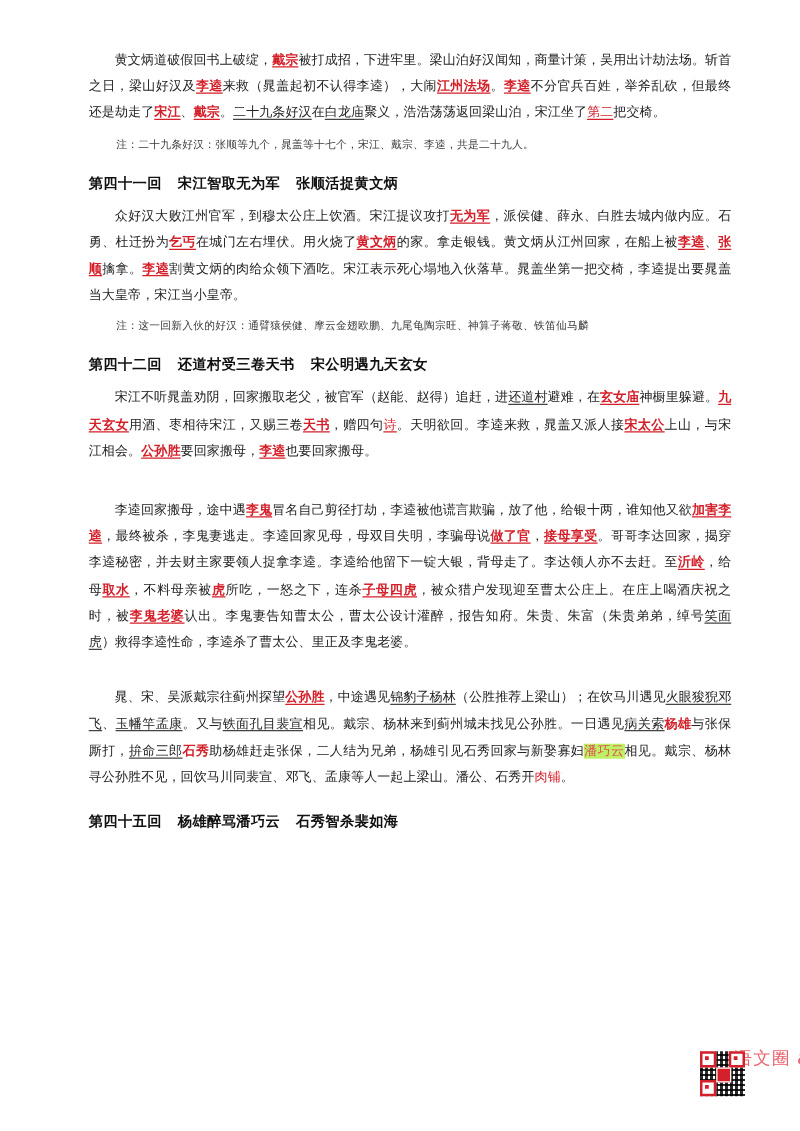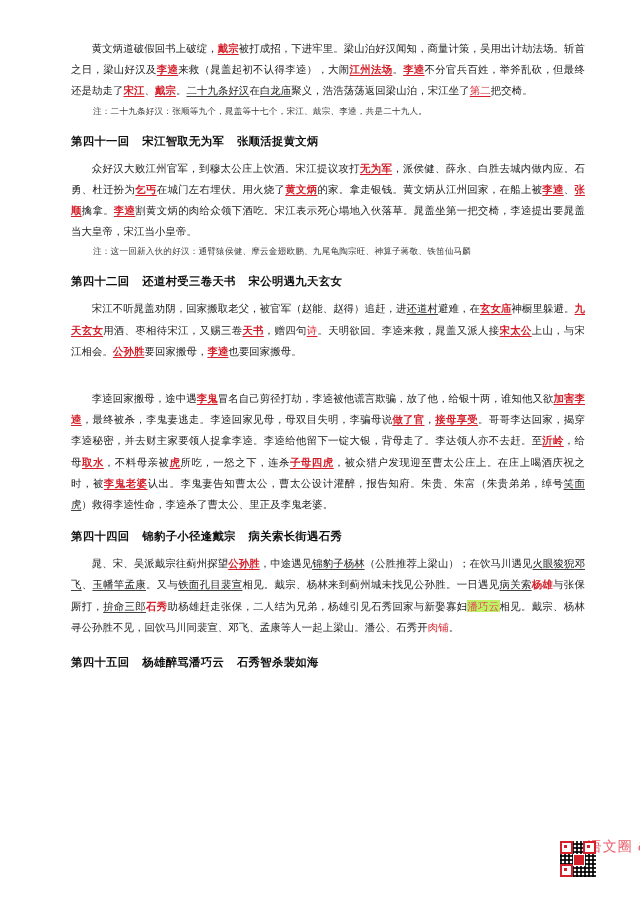--- a/index.html
+++ b/index.html
@@ -41,20 +41,21 @@
     text-indent: 2em;
     color: #222;
     letter-spacing: 0.1px;
   }
   .note {
     font-size: 8.6px;
     line-height: 18px;
     color: #3b3b3b;
     font-family: "DejaVu Serif", "Liberation Serif", serif;
     margin-left: 22px;
+    margin-top: 5px;
     text-align: justify;
     letter-spacing: 0.2px;
   }
   .chapter {
     font-size: 11.4px;
     font-weight: bold;
     color: #111;
     letter-spacing: 0.3px;
   }
   .gap-sm { height: 9px; }
@@ -157,21 +158,20 @@
     <div class="gap-lg"></div>
 
 
     <div class="gap-sm"></div>
 
     <p class="para"><span>李逵回家搬母，途中遇<span class="rbu">李鬼</span>冒名自己剪径打劫，李逵被他谎言欺骗，放了他，给银十两，谁知他又欲<span class="rbu">加害李逵</span>，最终被杀，李鬼妻逃走。李逵回家见母，母双目失明，李骗母说<span class="rbu">做了官</span>，<span class="rbu">接母享受</span>。哥哥李达回家，揭穿李逵秘密，并去财主家要领人捉拿李逵。李逵给他留下一锭大银，背母走了。李达领人亦不去赶。至<span class="rbu">沂岭</span>，给母<span class="rbu">取水</span>，不料母亲被<span class="rbu">虎</span>所吃，一怒之下，连杀<span class="rbu">子母四虎</span>，被众猎户发现迎至曹太公庄上。在庄上喝酒庆祝之时，被<span class="rbu">李鬼老婆</span>认出。李鬼妻告知曹太公，曹太公设计灌醉，报告知府。朱贵、朱富（朱贵弟弟，绰号<span class="bu">笑面虎</span>）救得李逵性命，李逵杀了曹太公、里正及李鬼老婆。</span></p>
 
 
     <div class="gap-md"></div>
 
-    <p class="chapter"><span>第四十四回</span>&nbsp;&nbsp;&nbsp;<span>锦豹子小径逢戴宗</span>&nbsp;&nbsp;&nbsp;<span>病关索长街遇石秀</span></p>
 
     <div class="gap-sm"></div>
 
     <p class="para"><span>晁、宋、吴派戴宗往蓟州探望<span class="rbu">公孙胜</span>，中途遇见<span class="bu">锦豹子杨林</span>（公胜推荐上梁山）；在饮马川遇见<span class="bu">火眼狻猊</span><span class="bu">邓飞</span>、<span class="bu">玉幡竿孟康</span>。又与<span class="bu">铁面孔目裴宣</span>相见。戴宗、杨林来到蓟州城未找见公孙胜。一日遇见<span class="bu">病关索</span><span class="rb">杨雄</span>与张保厮打，<span class="bu">拚命三郎</span><span class="rb">石秀</span>助杨雄赶走张保，二人结为兄弟，杨雄引见石秀回家与新娶寡妇<span class="pink">潘巧云</span>相见。戴宗、杨林寻公孙胜不见，回饮马川同裴宣、邓飞、孟康等人一起上梁山。潘公、石秀开<span class="r">肉铺</span>。</span></p>
 
     <div class="gap-lg"></div>
 
     <p class="chapter"><span>第四十五回</span>&nbsp;&nbsp;&nbsp;<span>杨雄醉骂潘巧云</span>&nbsp;&nbsp;&nbsp;<span>石秀智杀裴如海</span></p>
 
   </div>

